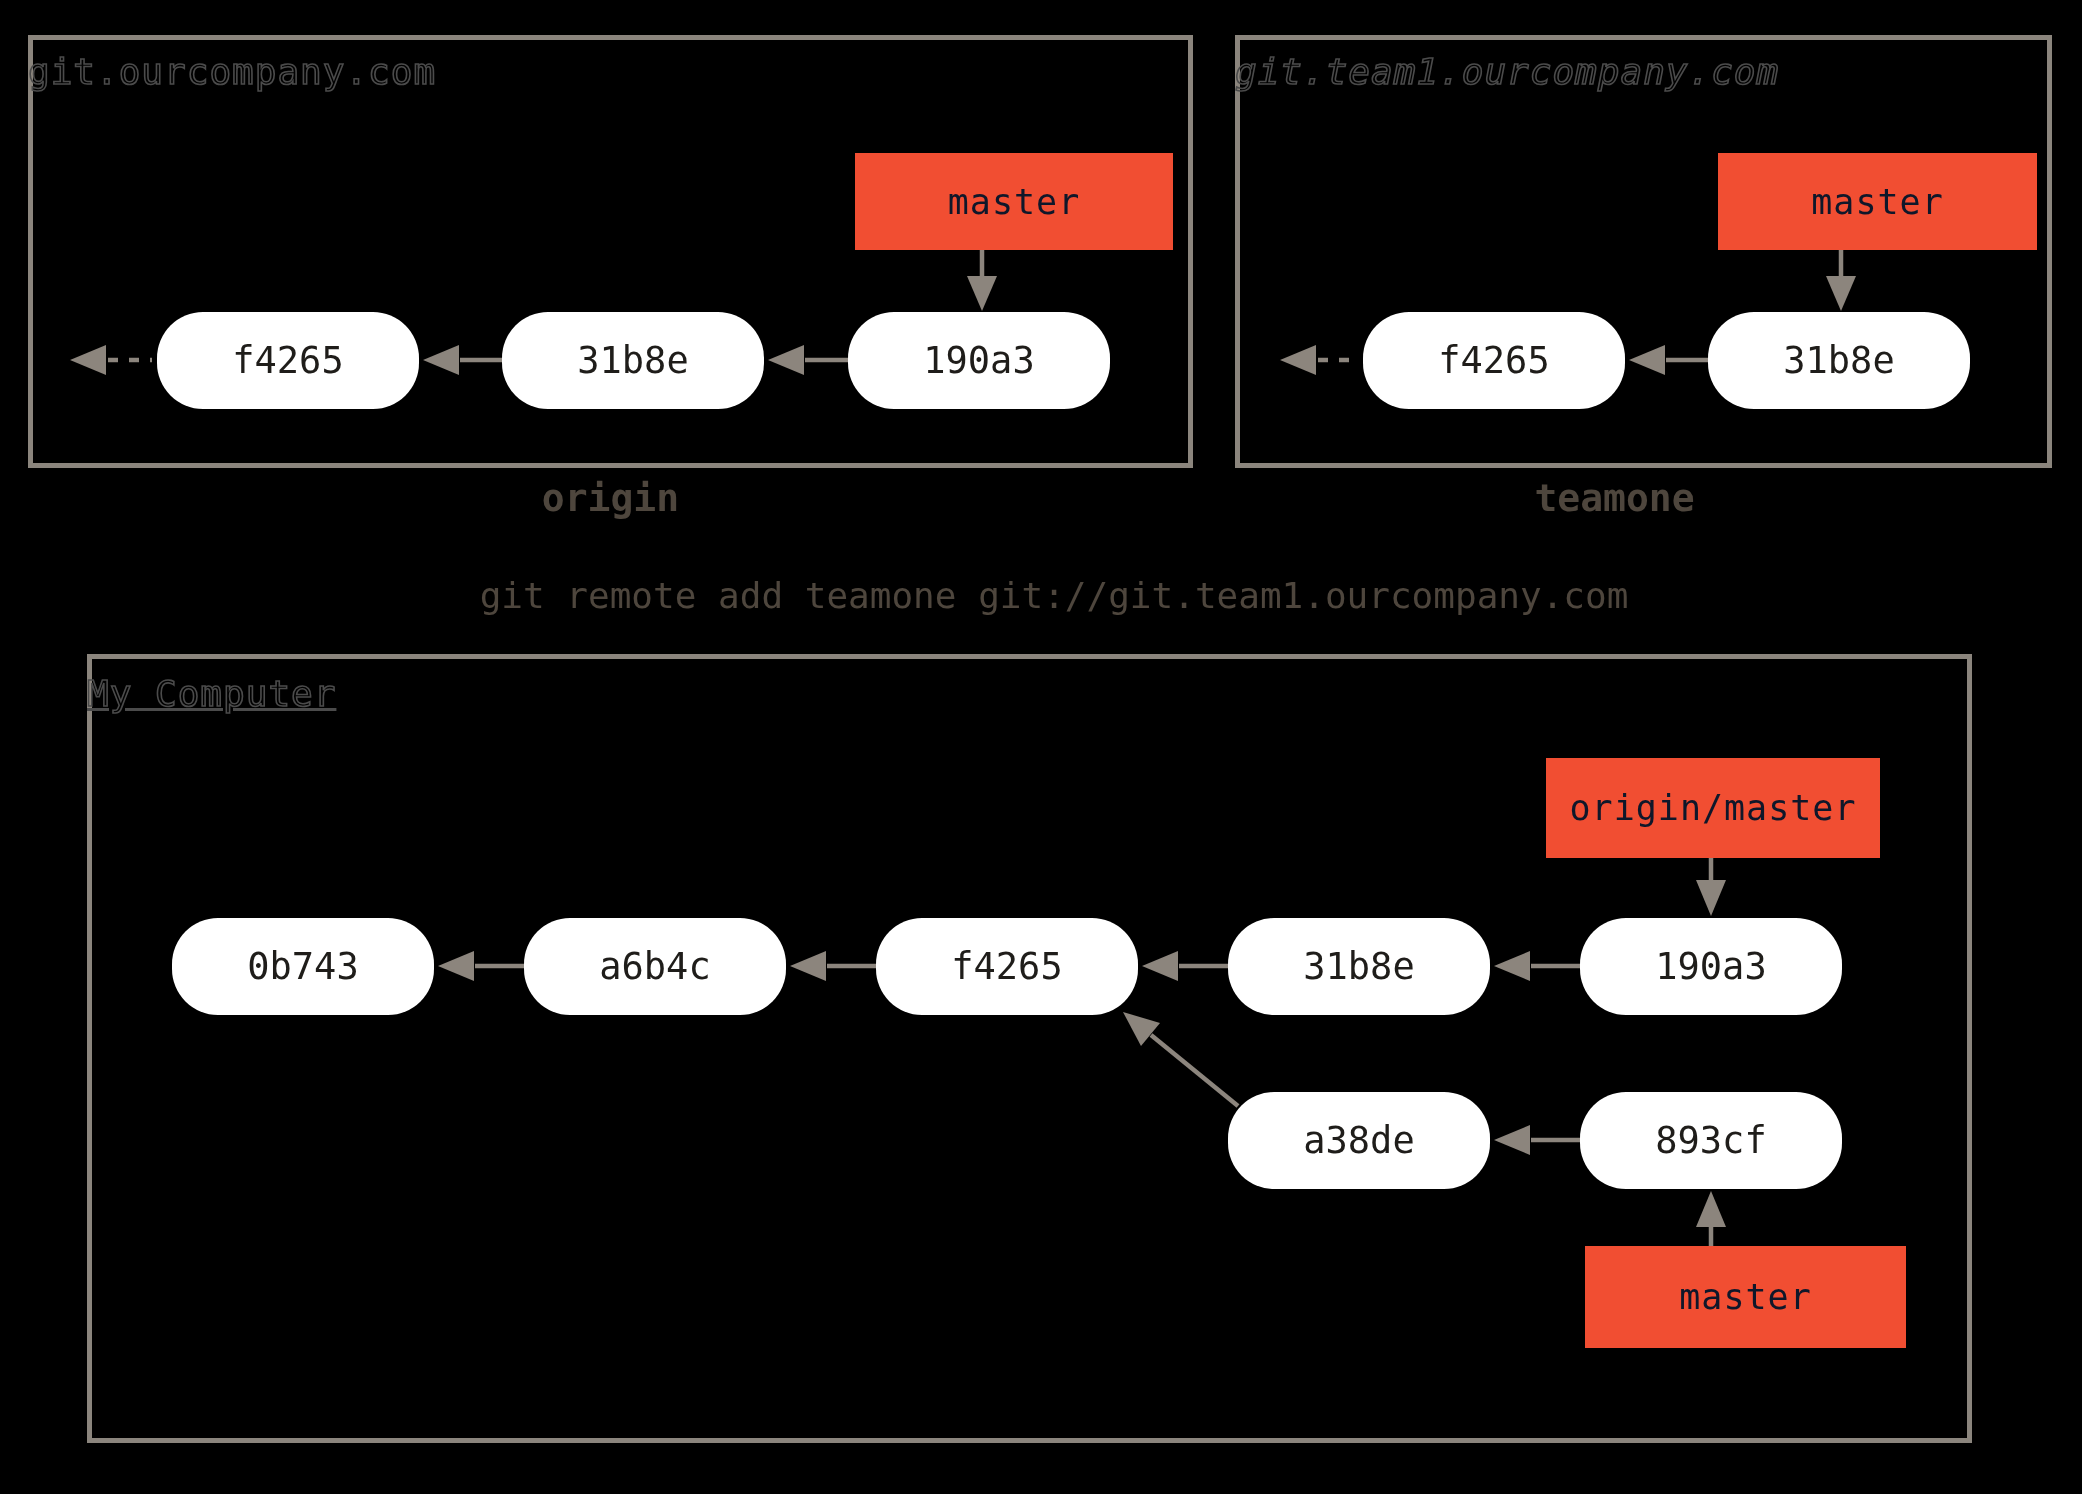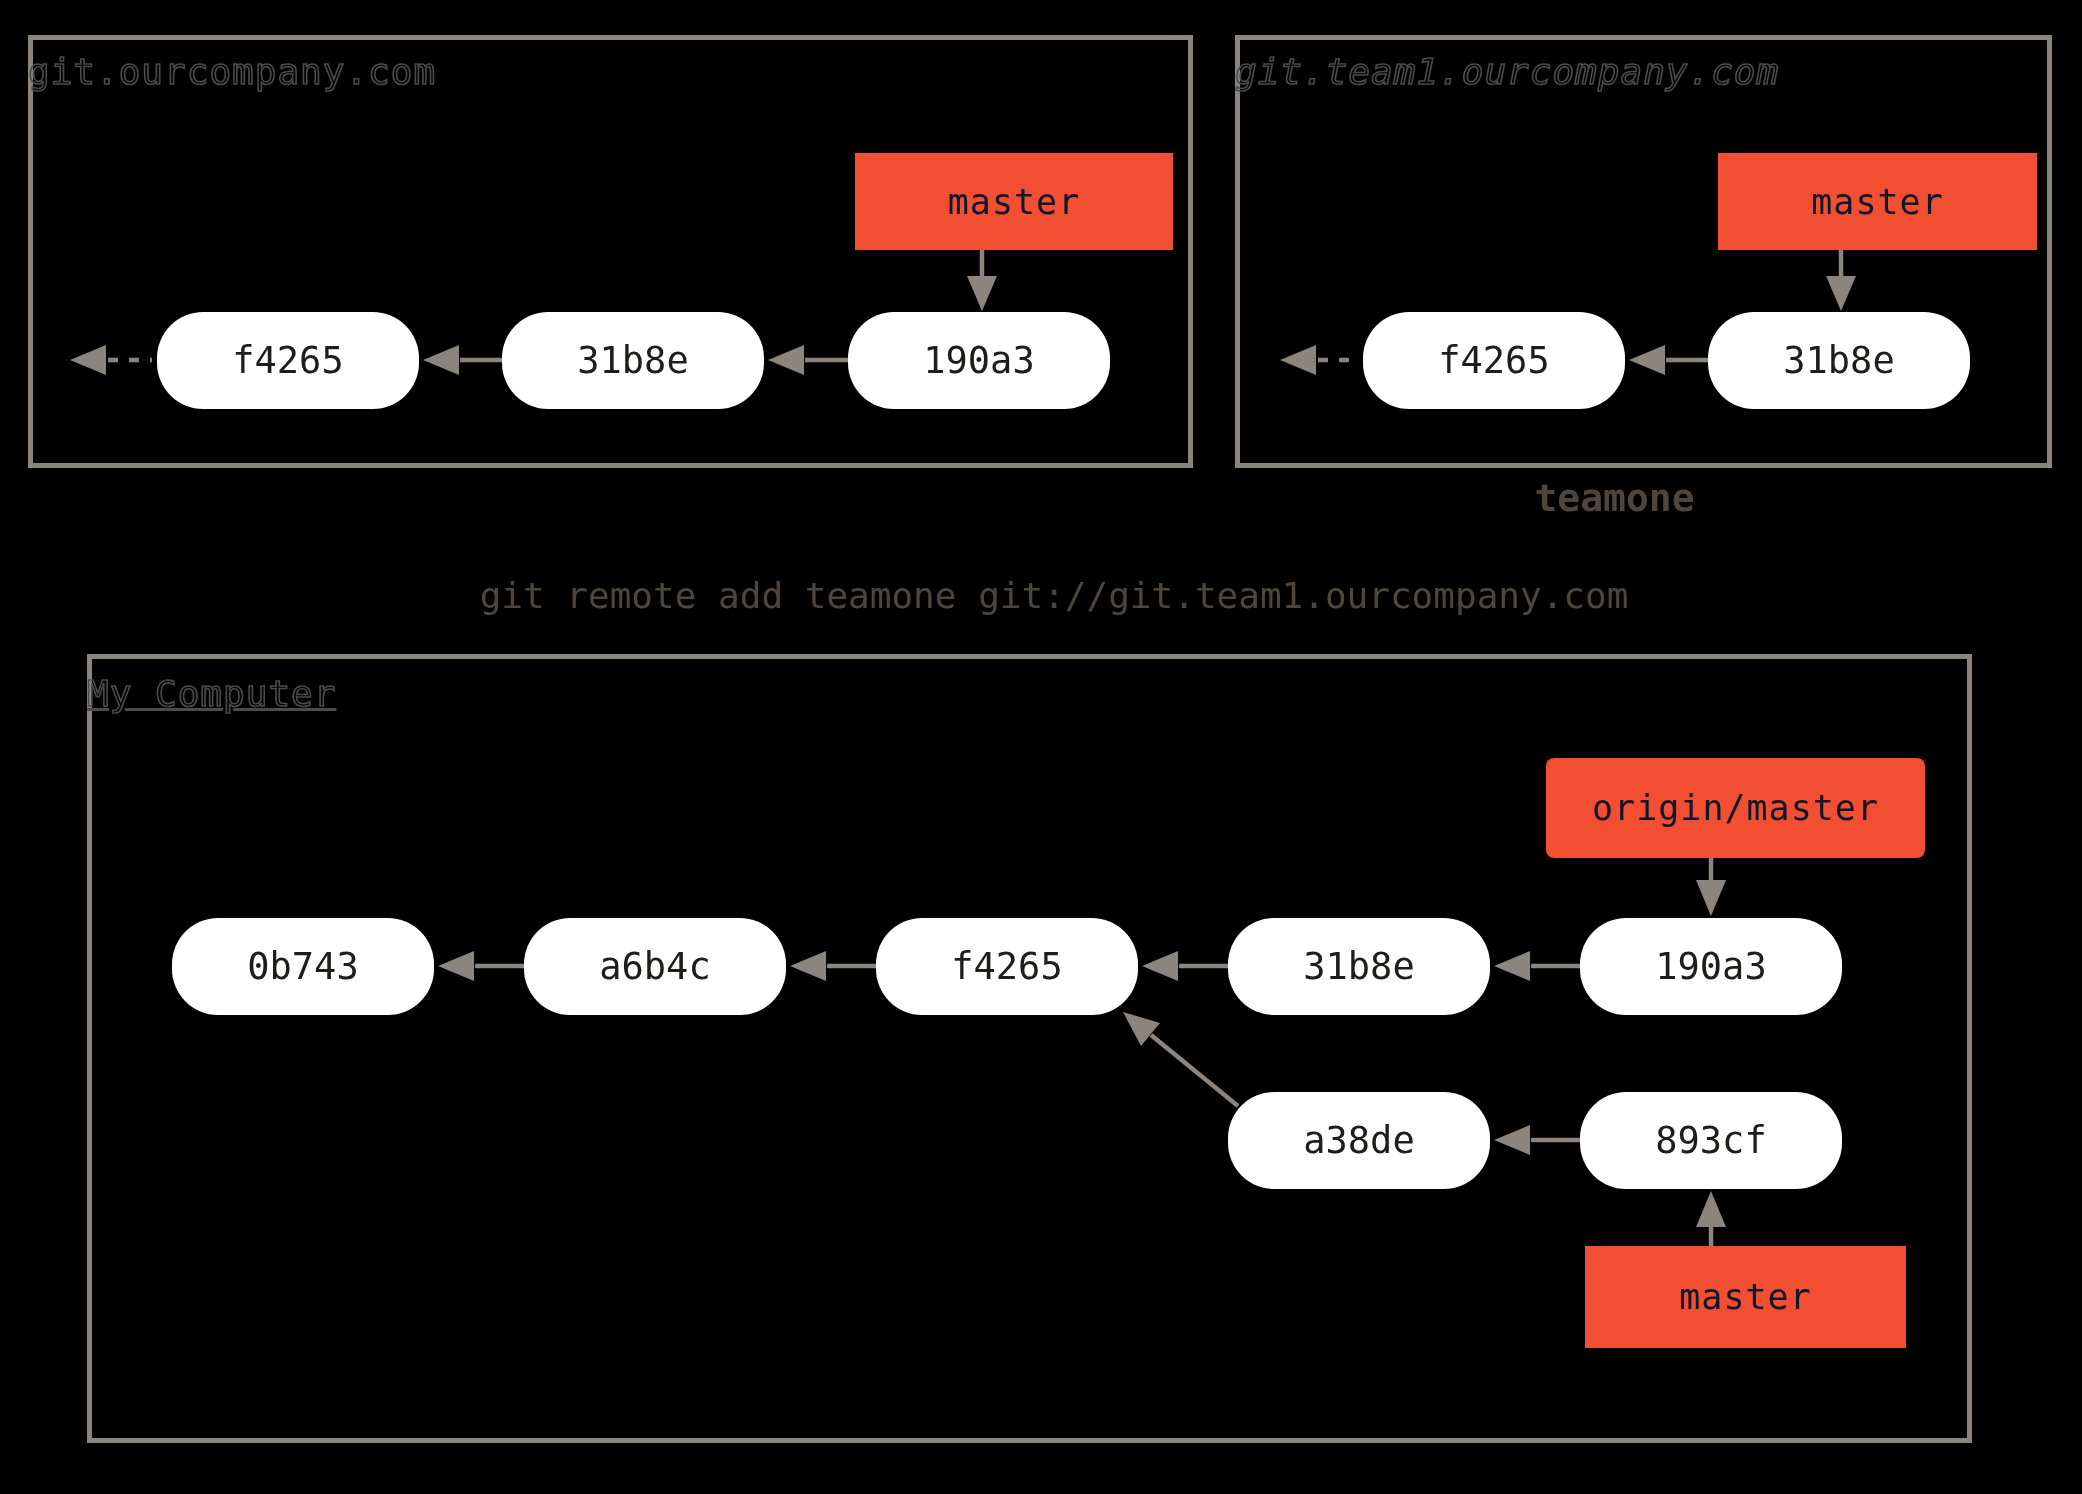--- a/index.html
+++ b/index.html
@@ -141,37 +141,38 @@
 
   <div class="panel" style="left:28px;top:35px;width:1165px;height:433px;"></div>
   <div class="panel-title" style="left:28px;top:50px;width:1165px;">git.ourcompany.com</div>
 
   <div class="branch" style="left:855px;top:153px;width:318px;height:97px;">master</div>
 
   <div class="node" style="left:157px;top:312px;">f4265</div>
   <div class="node" style="left:502px;top:312px;">31b8e</div>
   <div class="node" style="left:848px;top:312px;">190a3</div>
 
+  <div class="panel-label" style="left:28px;top:476px;width:1165px;">origin</div>
 
   <div class="panel" style="left:1235px;top:35px;width:817px;height:433px;"></div>
   <div class="panel-title" style="left:1235px;top:50px;width:663px;font-style:italic;">git.team1.ourcompany.com</div>
 
   <div class="branch" style="left:1718px;top:153px;width:319px;height:97px;">master</div>
 
   <div class="node" style="left:1363px;top:312px;">f4265</div>
   <div class="node" style="left:1708px;top:312px;">31b8e</div>
 
   <div class="panel-label" style="left:1206px;top:476px;width:817px;">teamone</div>
 
   <div class="caption" style="top:574px;padding-left:13px;">git remote add teamone git://git.team1.ourcompany.com</div>
 
   <div class="panel" style="left:87px;top:654px;width:1885px;height:789px;"></div>
   <div class="panel-title" style="left:87px;top:672px;width:1885px;text-decoration:underline;">My Computer</div>
 
-  <div class="branch" style="left:1546px;top:758px;width:379px;height:100px;border-radius:8px;">origin/master</div>
+  <div class="branch" style="left:1546px;top:758px;width:334px;height:100px;">origin/master</div>
 
   <div class="node" style="left:172px;top:918px;">0b743</div>
   <div class="node" style="left:524px;top:918px;">a6b4c</div>
   <div class="node" style="left:876px;top:918px;">f4265</div>
   <div class="node" style="left:1228px;top:918px;">31b8e</div>
   <div class="node" style="left:1580px;top:918px;">190a3</div>
 
   <div class="node" style="left:1228px;top:1092px;">a38de</div>
   <div class="node" style="left:1580px;top:1092px;">893cf</div>
 

